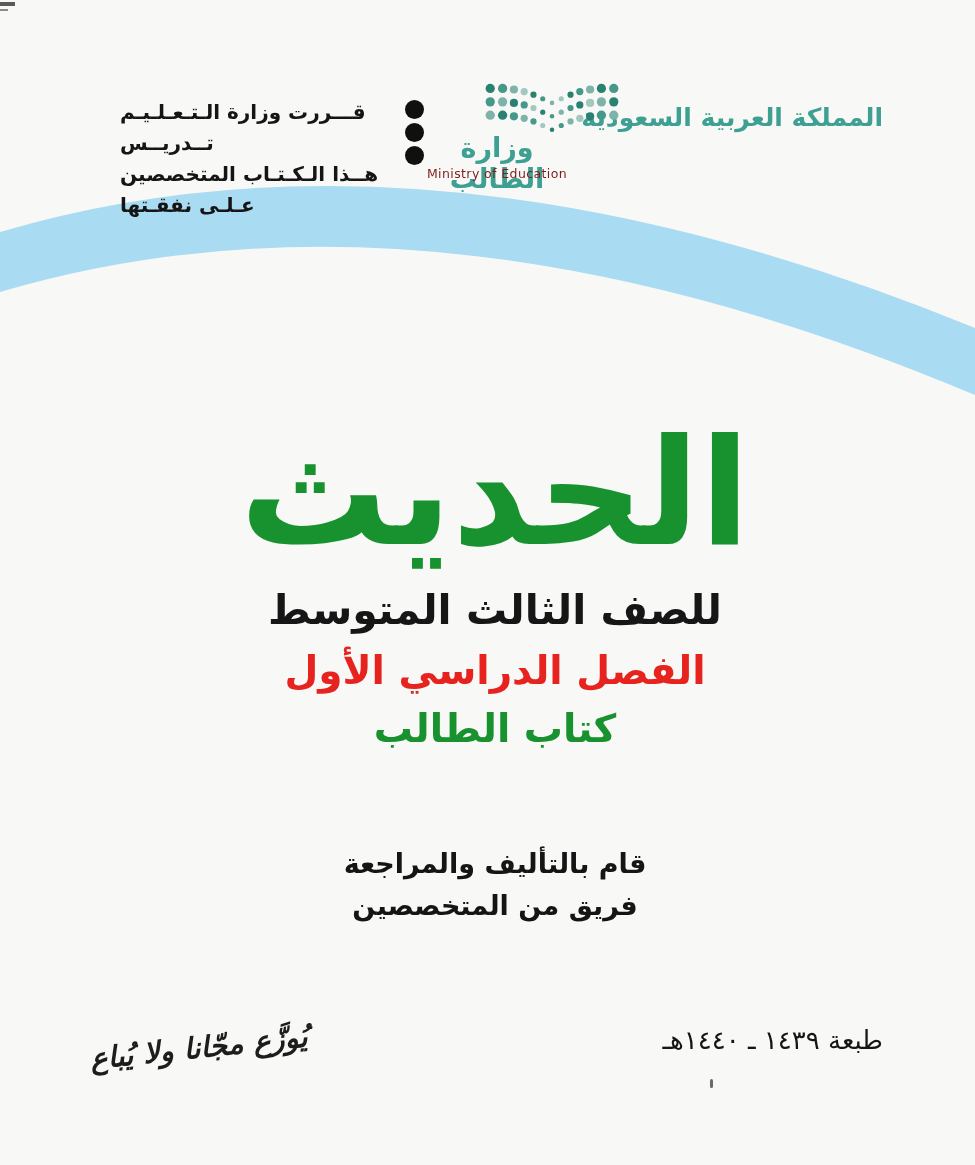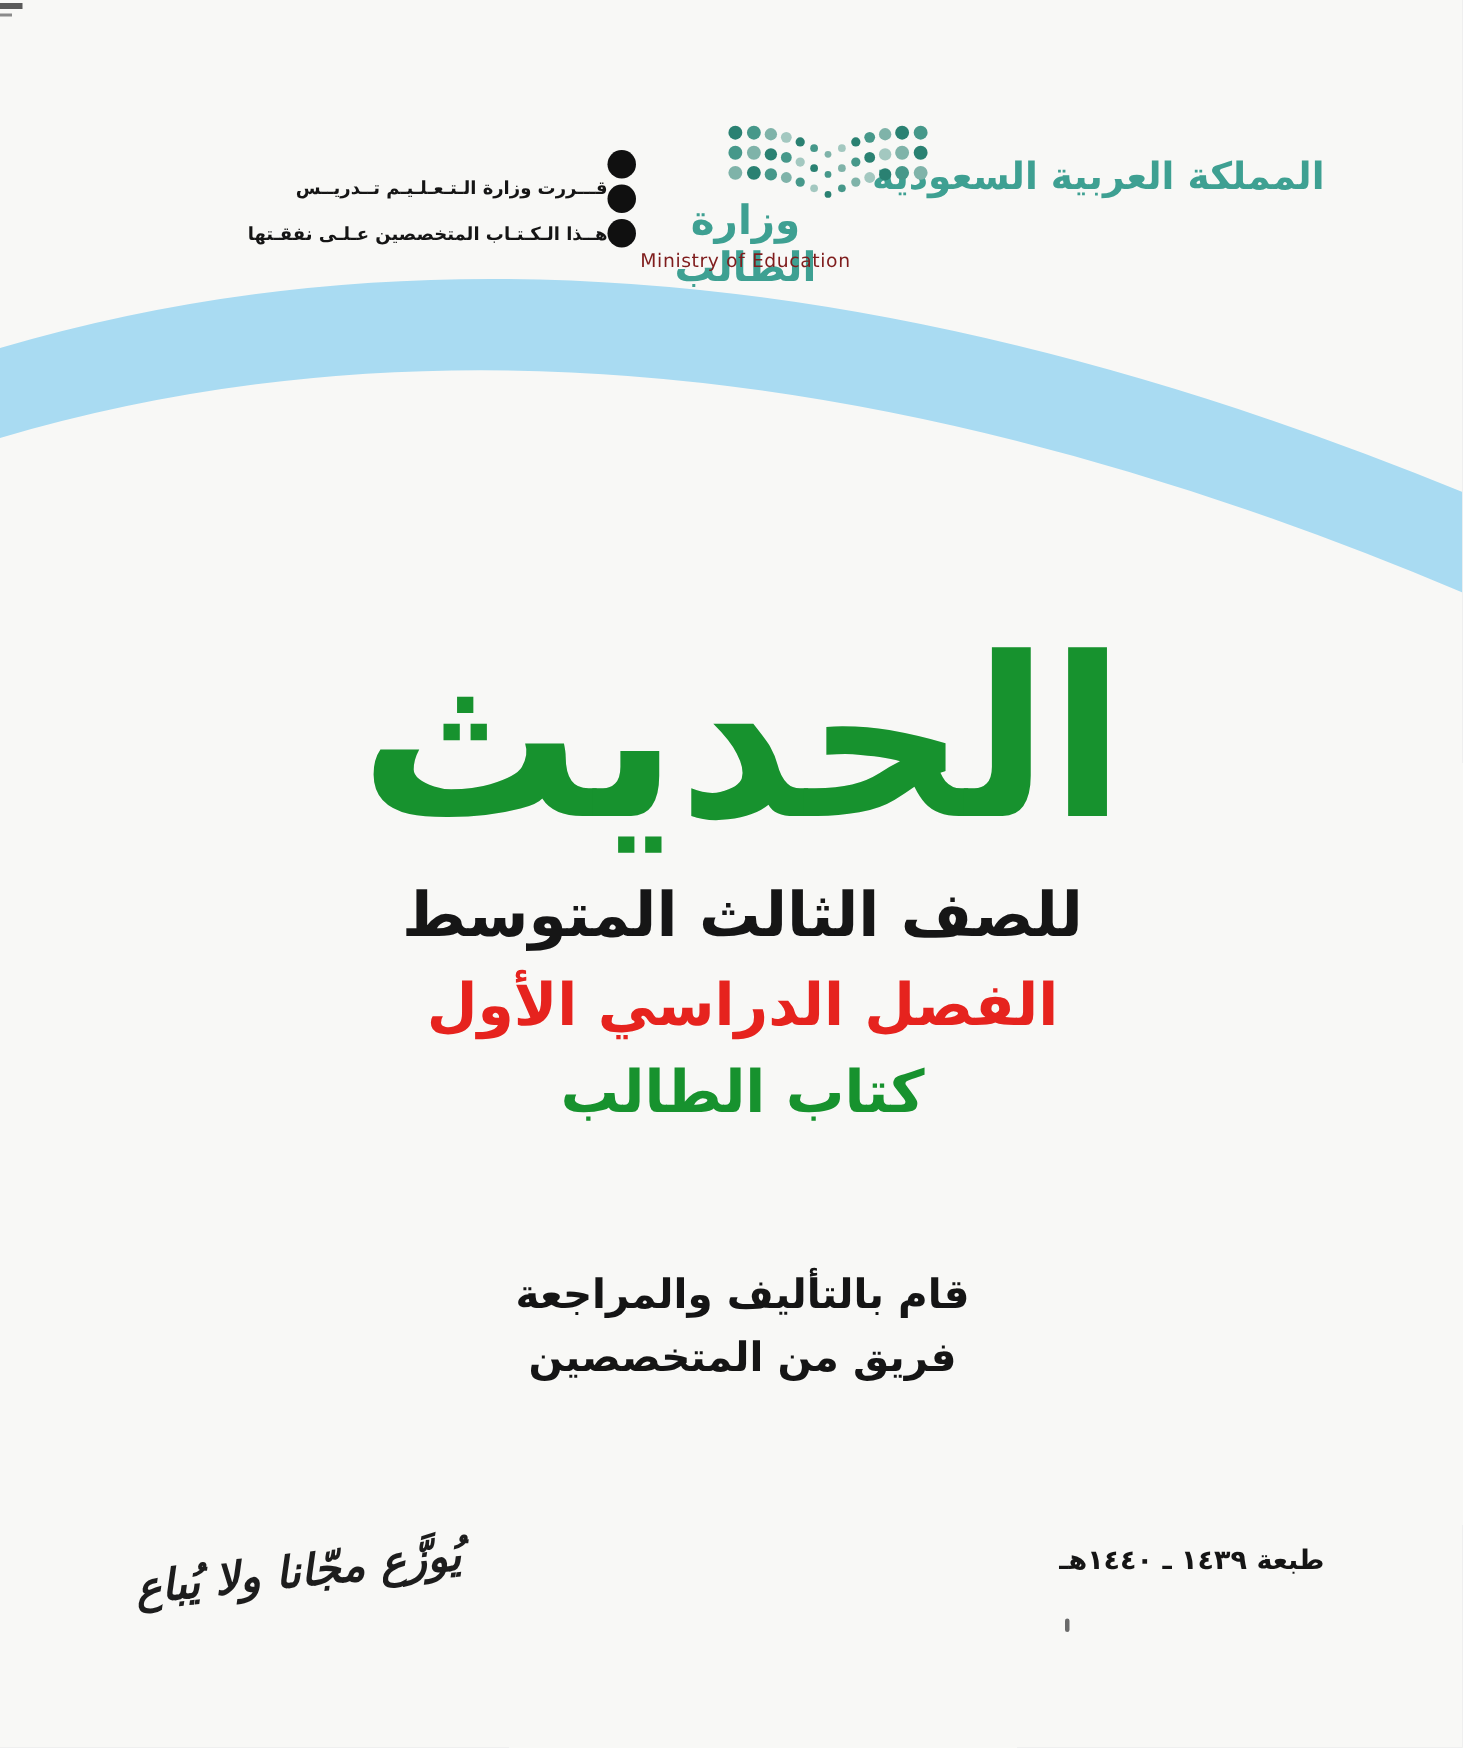--- a/index.html
+++ b/index.html
@@ -39,23 +39,23 @@
     position:absolute; left:2px; top:90px; width:150px;
     text-align:center; color:#7f1d1d; font-size:12.5px; letter-spacing:0.4px;
   }
 
   
   .decision { position:absolute; left:108px; top:96px; display:flex; align-items:flex-start; }
   .dots-col { display:flex; flex-direction:column; gap:4px; margin-top:4px; }
   .dot { width:19px; height:19px; border-radius:50%; background:#101010; }
   .decision-text {
     margin-right:0; margin-left:0; padding-right:0;
-    padding-left:0; margin-top:14px;
-    direction:rtl; text-align:right;
-    color:#151515; font-size:12px; font-weight:bold; line-height:31px;
+    padding-left:0; margin-top:1px;
+    direction:rtl; text-align:left;
+    color:#151515; font-size:20px; font-weight:bold; line-height:31px;
     width:285px; margin-right:0;
   }
   .decision-text { margin-right:0; margin-left:0; order:-1; margin-left:12px; }
 
   
   .main-title {
     position:absolute; left:0; top:398px; width:990px;
     text-align:center; direction:rtl;
     color:#17922e; font-size:148px; font-weight:bold; line-height:190px;
   }
@@ -79,21 +79,21 @@
   .author1, .author2 {
     position:absolute; left:0; width:990px; text-align:center; direction:rtl;
     color:#151515; font-weight:bold;
   }
   .author1 { top:848px; font-size:27px; }
   .author2 { top:890px; font-size:27px; }
 
   
   .edition {
     position:absolute; right:92px; top:1022px; text-align:right; direction:rtl;
-    color:#151515; font-weight:bold; font-size:18px; line-height:37px;
+    color:#151515; font-weight:normal; font-size:26px; line-height:37px;
   }
   .free-note {
     position:absolute; left:92px; top:1042px;
     direction:rtl; color:#1d1d1d; font-size:29px; font-weight:bold;
     font-style:italic; transform:rotate(-6deg); transform-origin:left bottom;
   }
 </style>
 </head>
 <body>
 

